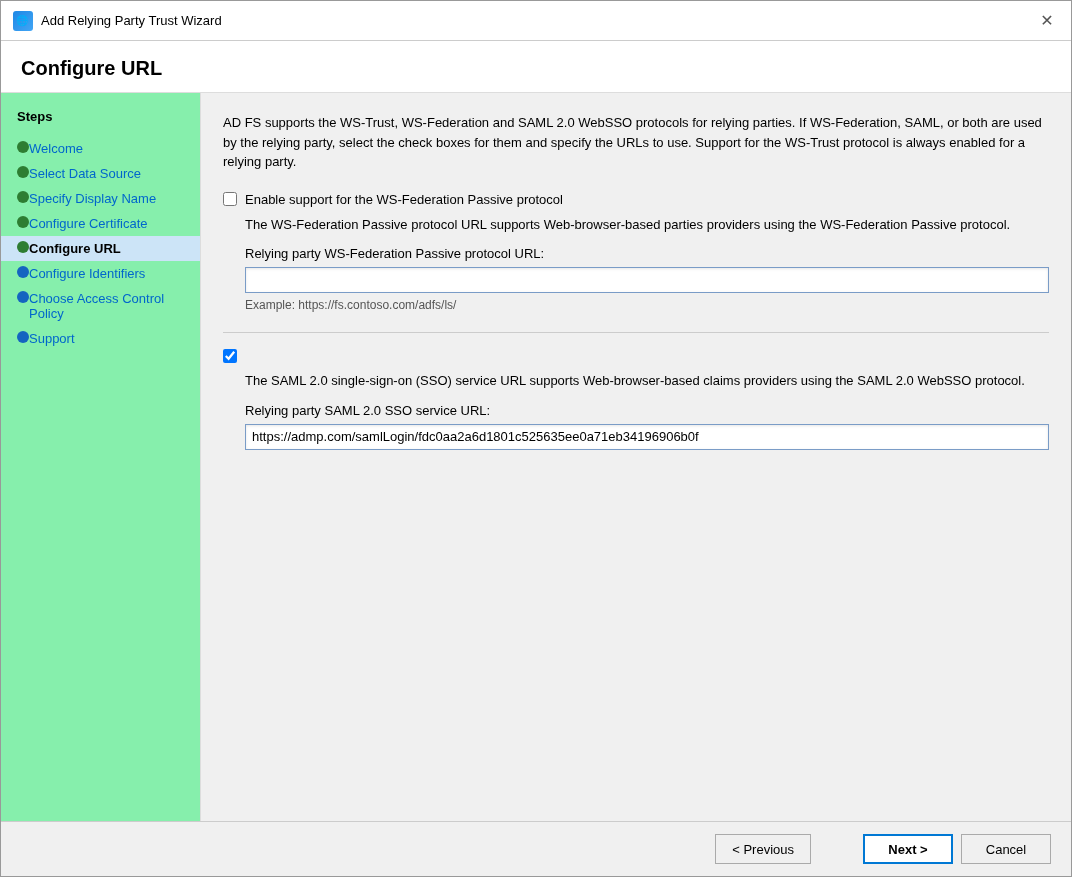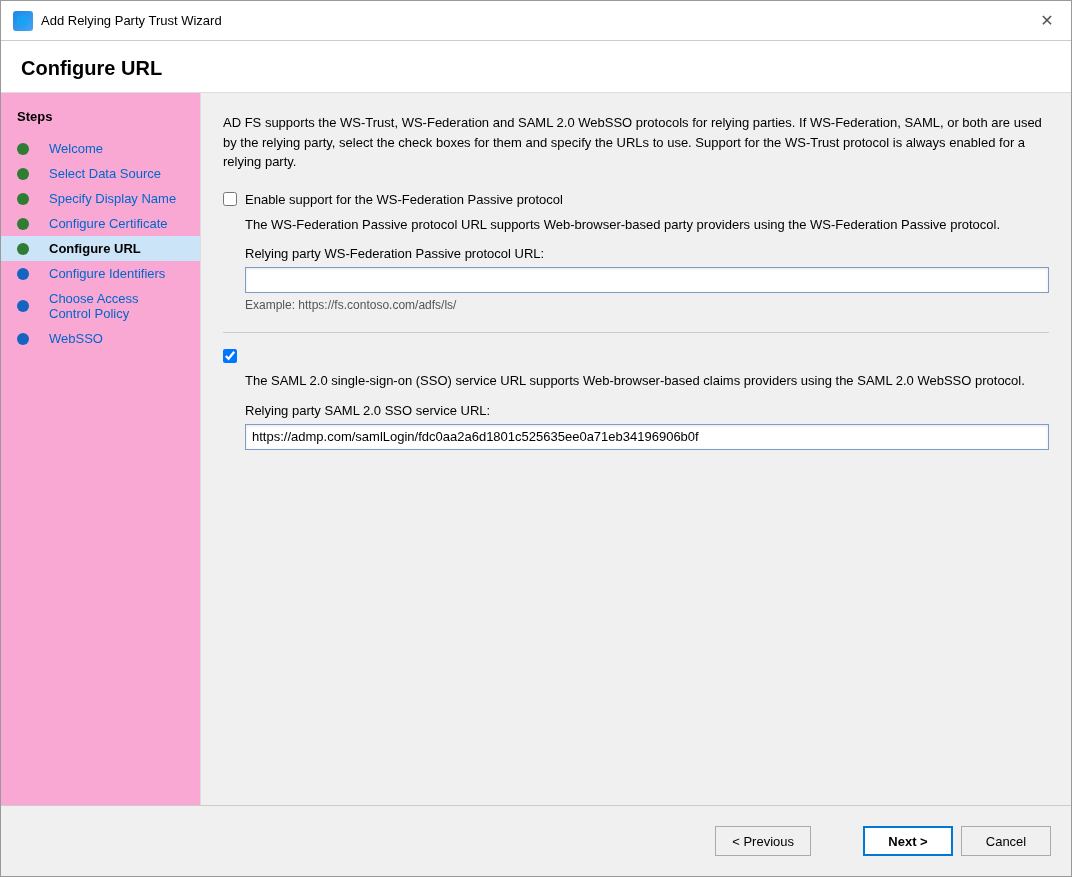--- a/index.html
+++ b/index.html
@@ -73,35 +73,35 @@
       font-weight: 600;
       color: #000;
     }
     .content-area {
       display: flex;
       flex: 1;
       overflow: hidden;
     }
     .sidebar {
       width: 200px;
-      background: #f9a8d4;
+      background: #86efac;
       border-right: 1px solid #ddd;
       padding: 16px 0;
       flex-shrink: 0;
     }
     .sidebar-title {
       font-weight: 700;
       font-size: 13px;
       padding: 0 16px 12px 16px;
       color: #000;
     }
     .sidebar-item {
       display: flex;
-      align-items: center;
-      gap: 20px;
+      align-items: flex-start;
+      gap: 0;
       padding: 5px 16px;
       cursor: default;
       font-size: 13px;
     }
     .sidebar-item.active {
       background: #cce4f7;
     }
     .sidebar-item.active .item-label {
       font-weight: 600;
       color: #000;
@@ -187,21 +187,21 @@
       margin-top: 5px;
     }
     .divider {
       height: 1px;
       background: #ccc;
       margin: 16px 0;
     }
     .footer {
       background: #f0f0f0;
       border-top: 1px solid #ccc;
-      padding: 20px 20px;
+      padding: 12px 20px;
       display: flex;
       justify-content: flex-end;
       gap: 8px;
       align-items: center;
     }
     .btn {
       min-width: 90px;
       height: 30px;
       padding: 4px 16px;
       font-size: 13px;
@@ -266,33 +266,33 @@
       <div class="sidebar-item">
         <div class="dot blue"></div>
         <span class="item-label">Configure Identifiers</span>
       </div>
       <div class="sidebar-item">
         <div class="dot blue"></div>
         <span class="item-label">Choose Access Control Policy</span>
       </div>
       <div class="sidebar-item">
         <div class="dot blue"></div>
-        <span class="item-label">WebSSO</span>
+        <span class="item-label">Support</span>
       </div>
     </div>
 
     <div class="main-content">
       <p class="description-text">AD FS supports the WS-Trust, WS-Federation and SAML 2.0 WebSSO protocols for relying parties.  If WS-Federation, SAML, or both are used by the relying party, select the check boxes for them and specify the URLs to use.  Support for the WS-Trust protocol is always enabled for a relying party.</p>
 
       <div class="section">
         <div class="checkbox-row">
           <input type="checkbox" id="ws-fed-cb" style="">
           <label class="checkbox-label" for="ws-fed-cb">Enable support for the WS-Federation Passive protocol</label>
         </div>
-        <p class="sub-description">The WS-Federation Passive protocol URL supports Web-browser-based party providers using the WS-Federation Passive protocol.</p>
+        <p class="sub-description">The WS-Federation Passive protocol URL supports Web-browser-based parties providers using the WS-Federation Passive protocol.</p>
         <p class="field-label">Relying party WS-Federation Passive protocol URL:</p>
         <input type="text" class="text-input" id="ws-fed-url" value="" style="">
         <p class="example-text">Example: https://fs.contoso.com/adfs/ls/</p>
       </div>
 
       <div class="divider"></div>
 
       <div class="section">
         <div class="checkbox-row">
           <input type="checkbox" id="saml-cb" checked="" style="">

